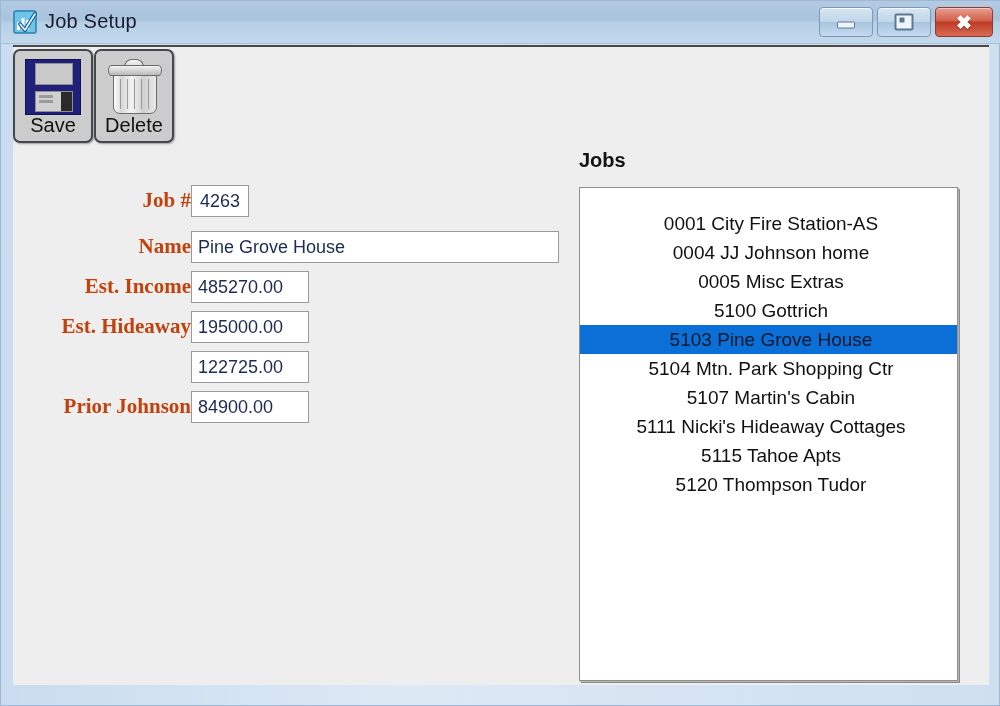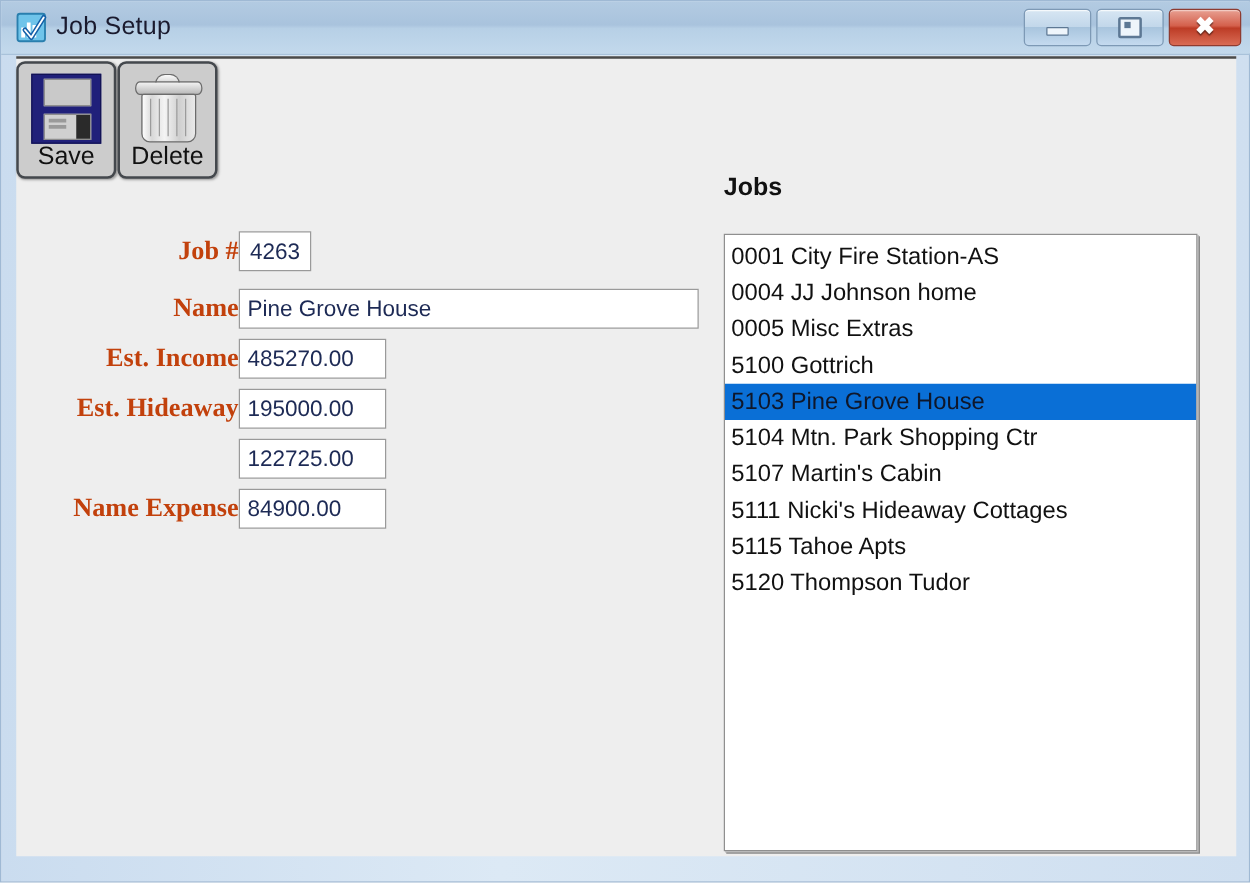--- a/index.html
+++ b/index.html
@@ -290,21 +290,22 @@
   .listbox {
     position: absolute;
     left: 578px; top: 184px;
     width: 379px;
     height: 494px;
     background: #ffffff;
     border: 1px solid #8f8f8f;
     box-shadow: 1px 1px 0 #b5b5b5, 2px 2px 0 #8a8a8a;
     box-sizing: border-box;
     overflow: hidden;
-    padding-top: 3px;
+    padding-top: 21px;
+    text-align: center;
   }
   .list-item {
     height: 29px;
     line-height: 29px;
     font-size: 19px;
     color: #111111;
     padding-left: 5px;
     white-space: nowrap;
   }
   .list-item.selected {
@@ -382,25 +383,25 @@
     <div class="field" style="left:178px; top:224px; width:118px;">485270.00</div>
 
     <div class="form-row" style="left:0; top:264px; width:178px;">
       <span class="form-label">Est. Hideaway</span>
     </div>
     <div class="field" style="left:178px; top:264px; width:118px;">195000.00</div>
 
     <div class="field" style="left:178px; top:304px; width:118px;">122725.00</div>
 
     <div class="form-row" style="left:0; top:344px; width:178px;">
-      <span class="form-label">Name Expense</span>
+      <span class="form-label">Prior Johnson</span>
     </div>
     <div class="field" style="left:178px; top:344px; width:118px;">84900.00</div>
 
-    <div class="jobs-title" style="left:566px; top:92px;">Jobs</div>
+    <div class="jobs-title" style="left:566px; top:102px;">Jobs</div>
     <div class="listbox" style="left:566px; top:140px;" id="jobs-list">
         <div class="list-item">0001 City Fire Station-AS</div>
         <div class="list-item">0004 JJ Johnson home</div>
         <div class="list-item">0005 Misc Extras</div>
         <div class="list-item">5100 Gottrich</div>
         <div class="list-item selected">5103 Pine Grove House</div>
         <div class="list-item">5104 Mtn. Park Shopping Ctr</div>
         <div class="list-item">5107 Martin's Cabin</div>
         <div class="list-item">5111 Nicki's Hideaway Cottages</div>
         <div class="list-item">5115 Tahoe Apts</div>

